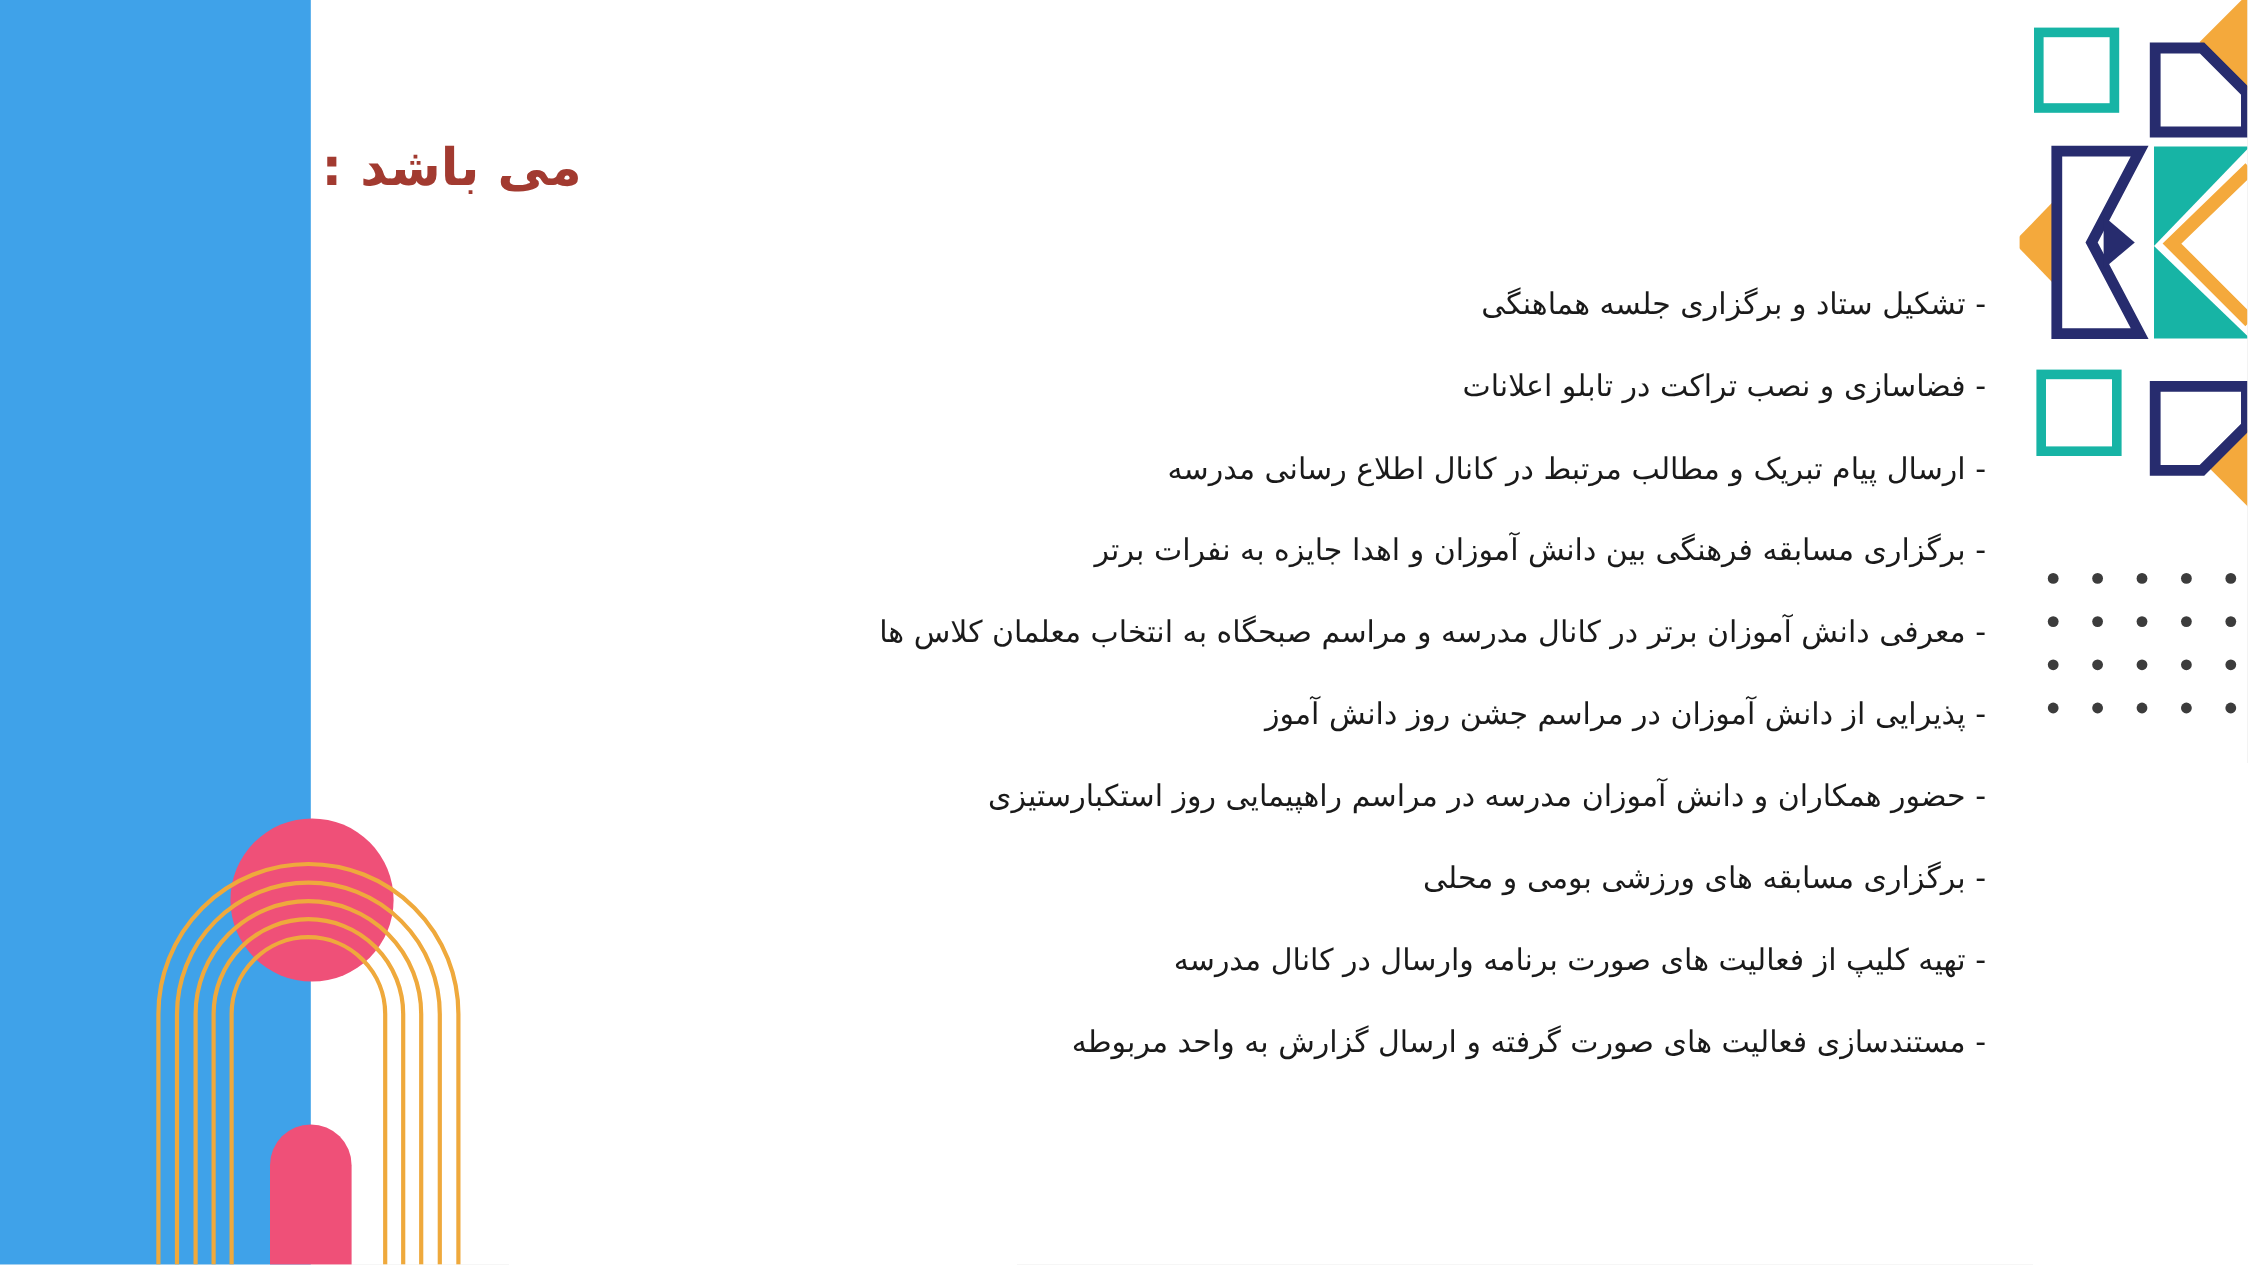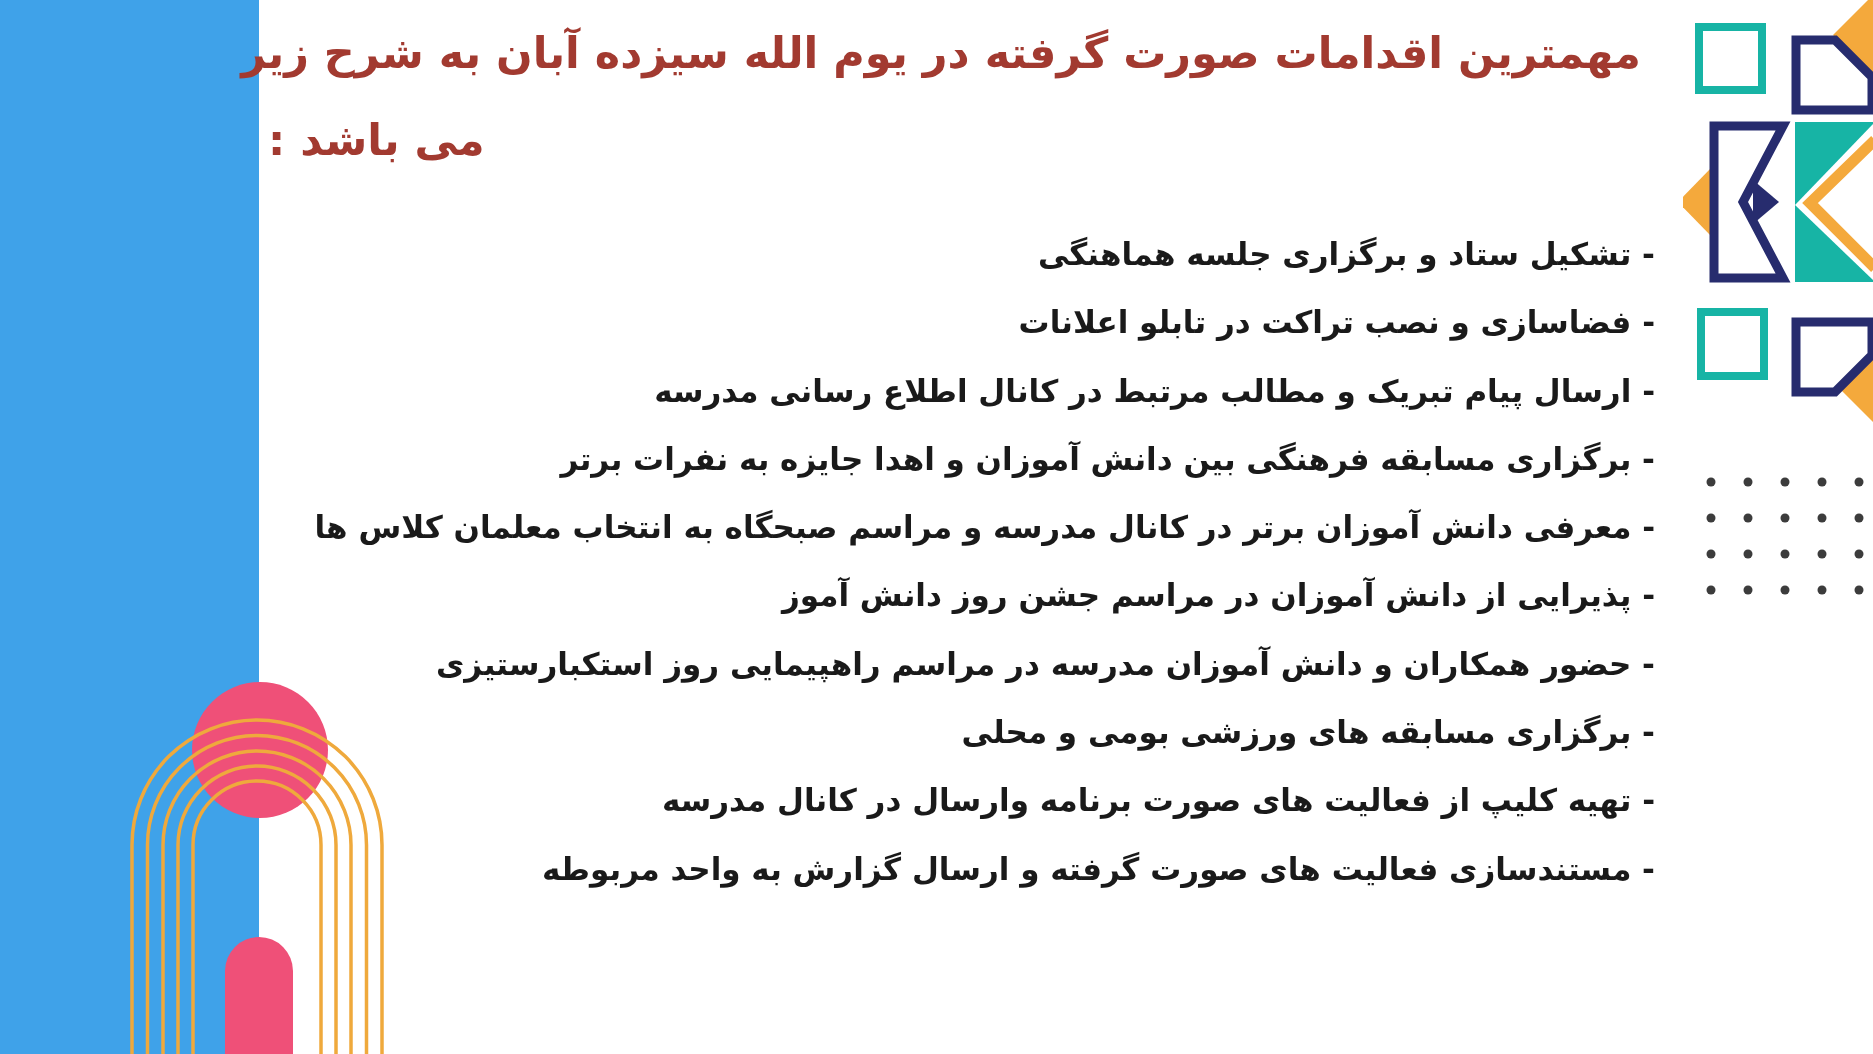--- a/index.html
+++ b/index.html
@@ -27,34 +27,33 @@
     position:absolute;top:113px;left:268px;
     direction:rtl;text-align:left;white-space:nowrap;
     color:var(--maroon);font-size:43px;font-weight:bold;line-height:1.3;
   }
   .items{
     position:absolute;top:220px;right:218px;margin:0;padding:0;list-style:none;
     direction:rtl;text-align:right;
   }
   .items li{
     white-space:nowrap;line-height:68.3px;height:68.3px;
-    color:var(--ink);font-size:31px;font-weight:bold;
+    color:var(--ink);font-size:25px;font-weight:normal;
   }
   .ornament{position:absolute;left:1683px;top:0;}
   .dots{position:absolute;left:1692px;top:469px;}
   .arch-decor{position:absolute;left:80px;top:650px;}
 </style>
 </head>
 <body>
 
 <div class="slide">
 
   <div class="blue-bar"></div>
 
-  <div class="title-line1">مهمترین اقدامات صورت گرفته در یوم الله سیزده آبان به شرح زیر</div>
   <div class="title-line2">می باشد :</div>
 
   <ul class="items">
     <li>- تشکیل ستاد و برگزاری جلسه هماهنگی</li>
     <li>- فضاسازی و نصب تراکت در تابلو اعلانات</li>
     <li>- ارسال پیام تبریک و مطالب مرتبط در کانال اطلاع رسانی مدرسه</li>
     <li>- برگزاری مسابقه فرهنگی بین دانش آموزان و اهدا جایزه به نفرات برتر</li>
     <li>- معرفی دانش آموزان برتر در کانال مدرسه و مراسم صبحگاه به انتخاب معلمان کلاس ها</li>
     <li>- پذیرایی از دانش آموزان در مراسم جشن روز دانش آموز</li>
     <li>- حضور همکاران و دانش آموزان مدرسه در مراسم راهپیمایی روز استکبارستیزی</li>

